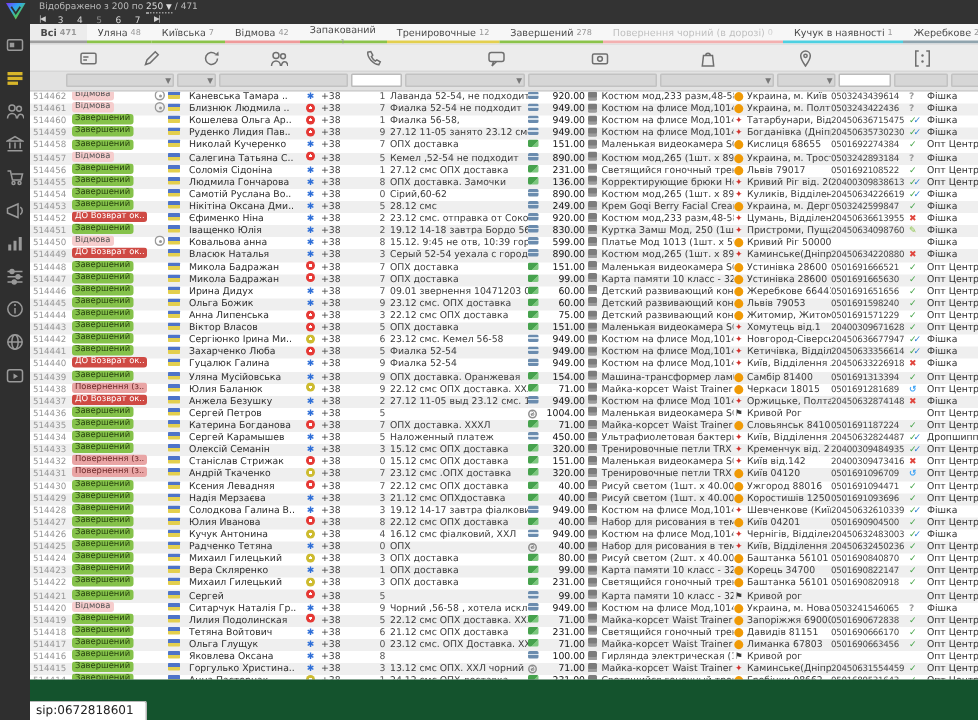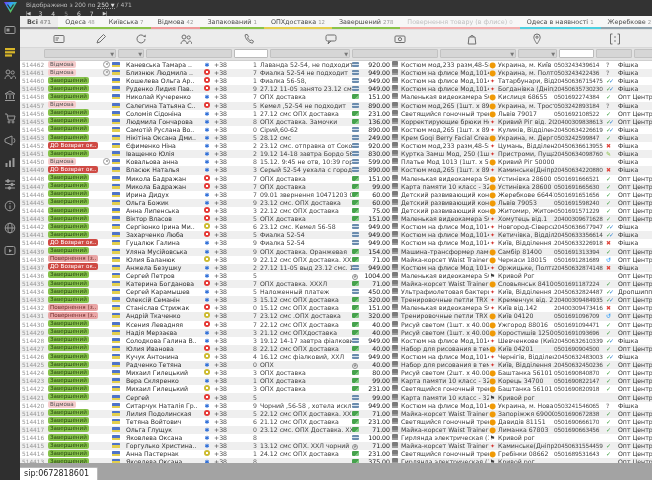--- a/index.html
+++ b/index.html
@@ -76,21 +76,21 @@
   .ts{font-size:6px;text-align:center;font-weight:bold;}
   .ts-q{color:#9a9a9a;}
   .ts-ok{color:#3fa142;}
   .ts-ok2{color:#3fa142;letter-spacing:-2px;}
   .ts-ok2 b{color:#2c7fd4;font-weight:bold;}
   .ts-fail{color:#e0453d;}
   .ts-edit{color:#8bc34a;}
   .ts-ret{color:#42a5f5;}
   .c-src{color:#333;}
   
-  .statusbar{height:17px;background:#a3a3a3;position:relative;flex:0 0 auto;padding-left:18px;}
+  .statusbar{height:27px;background:#14532d;position:relative;flex:0 0 auto;padding-left:18px;}
   .sipchip{position:absolute;left:0;bottom:0;height:12px;line-height:12px;background:#fff;border:1px solid #b9b9b9;
            border-bottom:none;border-left:none;padding:0 8px 0 4px;font-size:8px;color:#222;border-top-right-radius:2px;}
 </style>
 </head>
 <body>
 
 <div class="app">
   <div class="sidebar">
     <svg class="logo" viewBox="0 0 15 13">
       <defs>
@@ -204,49 +204,49 @@
           <span class="pg-end">▶|</span>
         </div>
     </div>
 
     <div class="tabsbar" id="tabsbar">
         <div class="tab active" style="border-bottom-color: rgb(158, 158, 158);">
           <span>Всі</span>
           <span class="cnt">471</span>
         </div>
         <div class="tab" style="border-bottom-color: rgb(139, 195, 74);">
-          <span>Одеса</span>
+          <span>Уляна</span>
           <span class="cnt">48</span>
         </div>
         <div class="tab" style="border-bottom-color: rgb(139, 195, 74);">
           <span>Київська</span>
           <span class="cnt">7</span>
         </div>
         <div class="tab" style="border-bottom-color: rgb(239, 154, 154);">
           <span>Відмова</span>
           <span class="cnt">42</span>
         </div>
-        <div class="tab" style="border-bottom-color: rgb(139, 195, 74);">
+        <div class="tab" style="border-bottom-color: rgb(139, 195, 74); flex-direction: column;">
           <span>Запакований</span>
           <span class="cnt">1</span>
         </div>
         <div class="tab" style="border-bottom-color: rgb(227, 207, 78);">
-          <span>ОПХдоставка</span>
+          <span>Тренировочные</span>
           <span class="cnt">12</span>
         </div>
         <div class="tab" style="border-bottom-color: rgb(139, 195, 74);">
           <span>Завершений</span>
           <span class="cnt">278</span>
         </div>
         <div class="tab dimmed" style="border-bottom-color: rgb(243, 176, 176);">
-          <span>Повернення товару (в флисе)</span>
+          <span>Повернення чорний (в дорозі)</span>
           <span class="cnt">0</span>
         </div>
         <div class="tab" style="border-bottom-color: rgb(77, 208, 225);">
-          <span>Одеса в наявності</span>
+          <span>Кучук в наявності</span>
           <span class="cnt">1</span>
         </div>
         <div class="tab" style="border-bottom-color: rgb(144, 164, 174);">
           <span>Жеребкове</span>
           <span class="cnt">2</span>
         </div>
       </div>
 
     <div class="colheader" id="colheader">
         <div class="col-ico" style="left: 33px;">

